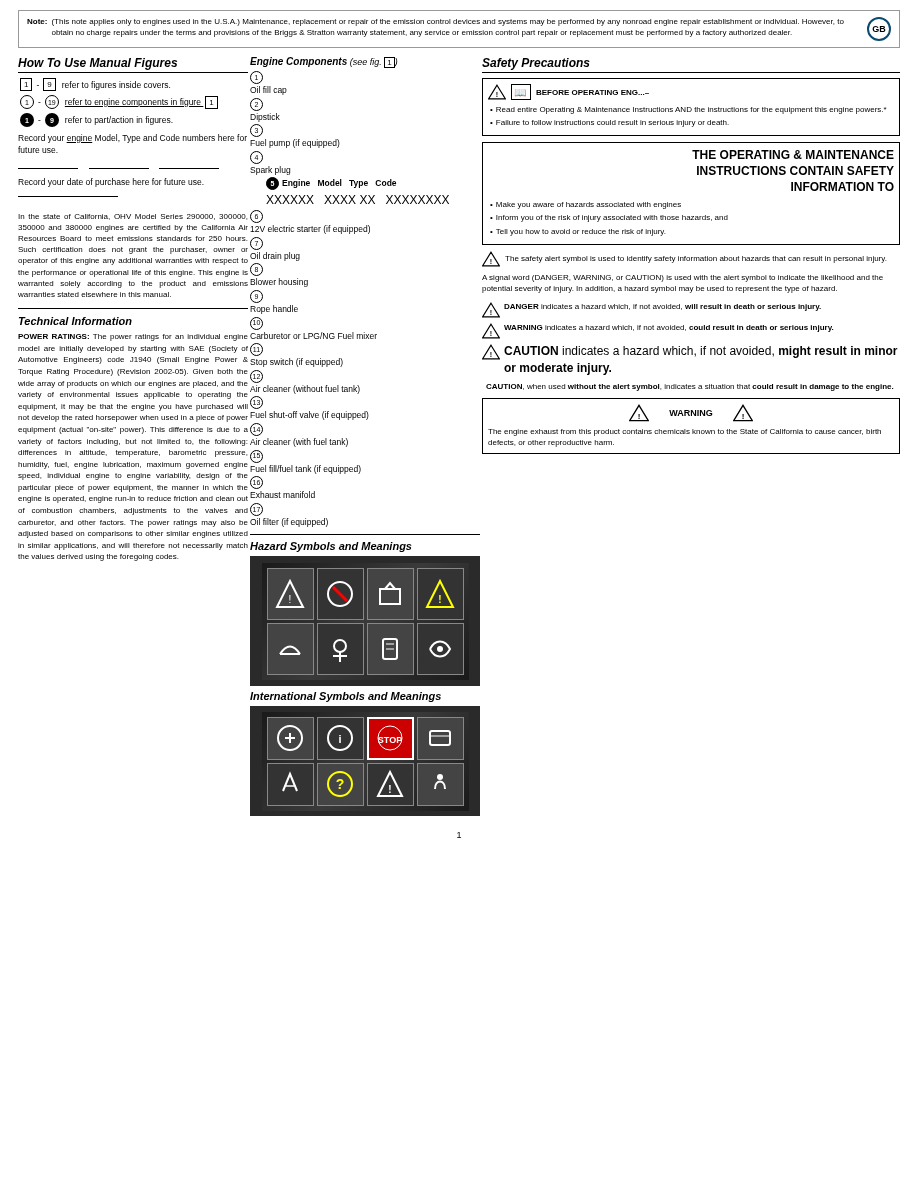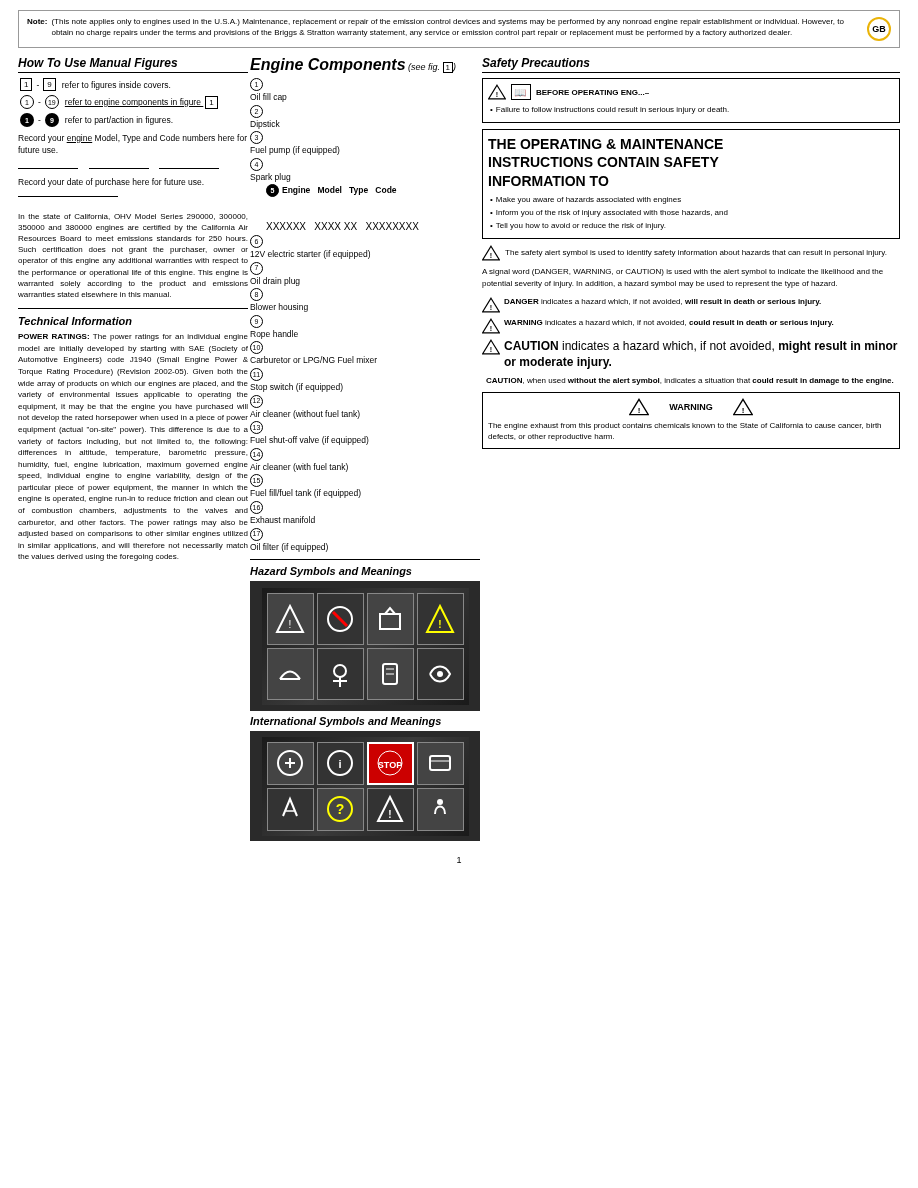--- a/index.html
+++ b/index.html
@@ -29,21 +29,21 @@
       font-size: 8px;
       line-height: 1.35;
       position: relative;
     }
     .note-label {
       font-weight: bold;
       margin-right: 4px;
       white-space: nowrap;
     }
     .gb-badge {
-      border: 2px solid #eab308;
+      border: 2px solid #0c4a6e;
       border-radius: 50%;
       width: 24px;
       height: 24px;
       display: flex;
       align-items: center;
       justify-content: center;
       font-weight: bold;
       font-size: 9px;
       margin-left: 8px;
       flex-shrink: 0;
@@ -211,22 +211,22 @@
     }
     
     .operating-box {
       border: 1px solid #000;
       padding: 5px;
       margin-bottom: 6px;
       font-size: 8px;
     }
     .operating-title {
       font-weight: bold;
-      font-size: 14px;
-      text-align: left;
+      font-size: 12px;
+      text-align: right;
       margin-bottom: 4px;
       line-height: 1.3;
     }
     
     .hazard-img-placeholder {
       width: 100%;
       height: 130px;
       background: #2a2a2a;
       margin-top: 4px;
       margin-bottom: 4px;
@@ -397,21 +397,21 @@
       </div>
       <div class="tech-info">
         <span class="bold">POWER RATINGS:</span>
         <span>The power ratings for an individual engine model are initially developed by starting with SAE (Society of Automotive Engineers) code J1940 (Small Engine Power &amp; Torque Rating Procedure) (Revision 2002-05). Given both the wide array of products on which our engines are placed, and the variety of environmental issues applicable to operating the equipment, it may be that the engine you have purchased will not develop the rated horsepower when used in a piece of power equipment (actual "on-site" power). This difference is due to a variety of factors including, but not limited to, the following: differences in altitude, temperature, barometric pressure, humidity, fuel, engine lubrication, maximum governed engine speed, individual engine to engine variability, design of the particular piece of power equipment, the manner in which the engine is operated, engine run-in to reduce friction and clean out of combustion chambers, adjustments to the valves and carburetor, and other factors. The power ratings may also be adjusted based on comparisons to other similar engines utilized in similar applications, and will therefore not necessarily match the values derived using the foregoing codes.</span>
       </div>
     </div>
 
     <div class="col-mid">
 
       <div style="margin-bottom:4px;">
-        <span style="font-style:italic; font-weight:bold; font-size:16px;">Engine Components</span>
+        <span style="font-style:italic; font-weight:bold; font-size:10px;">Engine Components</span>
         <span style="font-size:9px; font-style:italic;"> (see fig. <span style="border:1px solid #000; padding:0 2px; font-style:normal; font-size:8px;">1</span>)</span>
       </div>
       <ul class="comp-list">
         <li>
           <span class="comp-num-circle">1</span>
           <span>Oil fill cap</span>
         </li>
         <li>
           <span class="comp-num-circle">2</span>
           <span>Dipstick</span>
@@ -422,21 +422,21 @@
         </li>
         <li>
           <span class="comp-num-circle">4</span>
           <span>Spark plug</span>
         </li>
         <li style="flex-direction:column; margin-left:0;">
           <div style="display:flex; align-items:baseline;">
             <span class="comp-num-circle" style="background:#000; color:#fff; font-weight:bold;">5</span>
             <span style="font-weight:bold;">Engine &nbsp; Model &nbsp; Type &nbsp; Code</span>
           </div>
-          <div style="margin-left:16px; font-size:10px;margin-top:21px;">XXXXXX &nbsp; XXXX XX &nbsp; XXXXXXXX</div>
+          <div style="margin-left:16px; font-size:12px;">XXXXXX &nbsp; XXXX XX &nbsp; XXXXXXXX</div>
         </li>
         <li>
           <span class="comp-num-circle">6</span>
           <span>12V electric starter (if equipped)</span>
         </li>
         <li>
           <span class="comp-num-circle">7</span>
           <span>Oil drain plug</span>
         </li>
         <li>
@@ -608,20 +608,23 @@
       <div class="safety-box">
         <div class="safety-header">
           <svg class="warning-triangle" viewBox="0 0 30 27" width="22" height="20">
             <polygon points="15,2 29,25 1,25" fill="none" stroke="#000" stroke-width="2"></polygon>
             <text x="15" y="22" text-anchor="middle" font-size="12" font-weight="bold">!</text>
           </svg>
           <div class="book-icon">📖</div>
           <div class="before-text">BEFORE OPERATING ENG...–</div>
         </div>
         <ul class="bullet-list">
+          <li>
+              <span>Read entire Operating &amp; Maintenance Instructions AND the instructions for the equipment this engine powers.*</span>
+            </li>
           <li>
               <span>Failure to follow instructions could result in serious injury or death.</span>
             </li>
         </ul>
       </div>
 
       <div class="operating-box">
         <div class="operating-title">
           THE OPERATING &amp; MAINTENANCE<br>INSTRUCTIONS CONTAIN SAFETY<br>INFORMATION TO
         </div>

